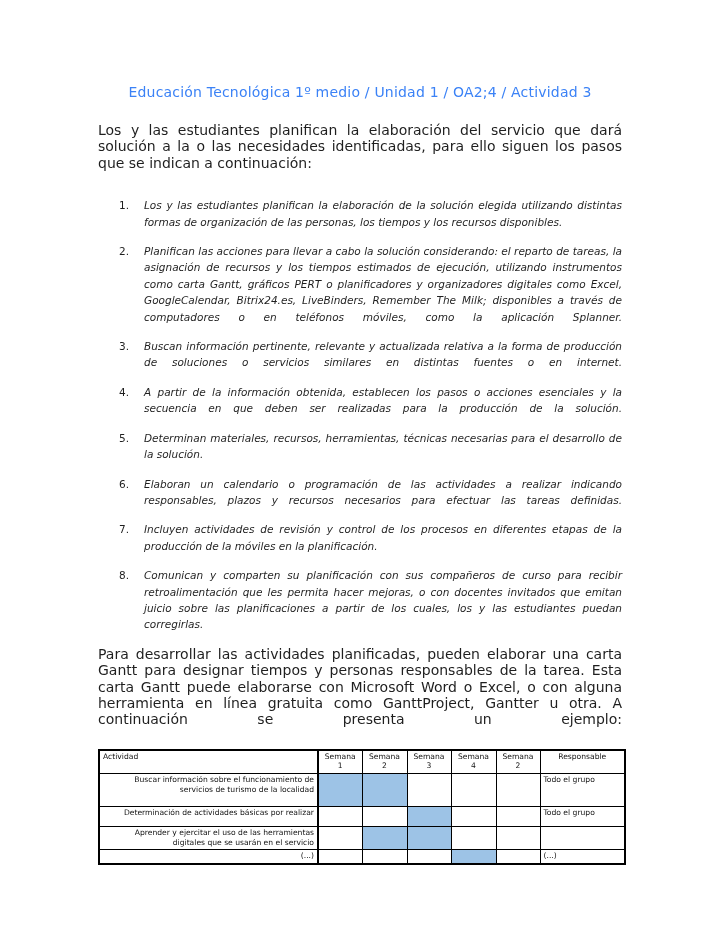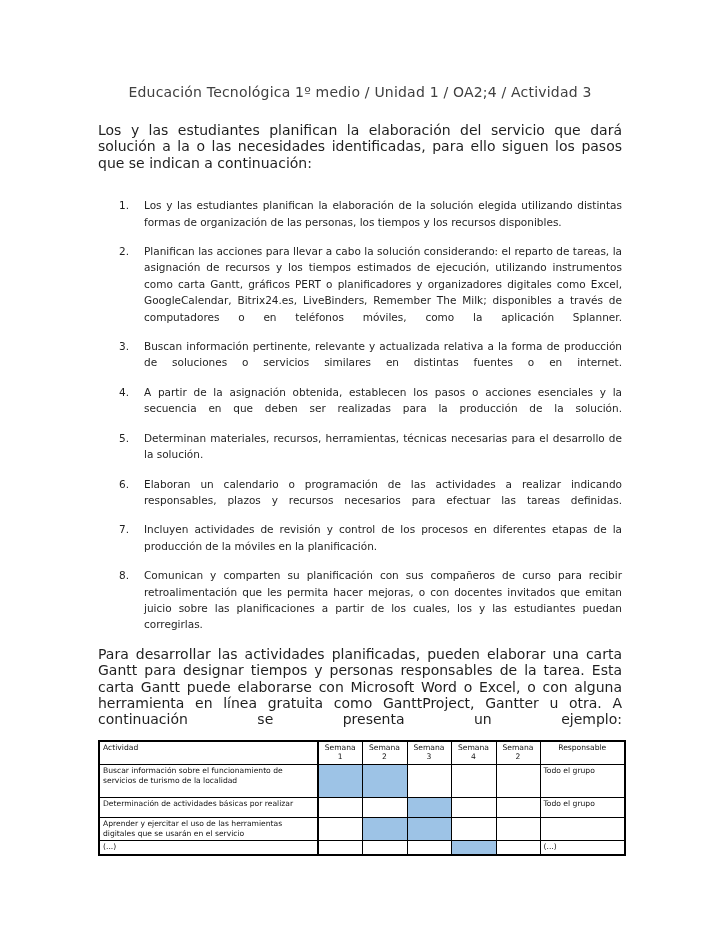--- a/index.html
+++ b/index.html
@@ -25,75 +25,75 @@
   }
   .para {
     font-size: 14px;
     line-height: 16.4px;
     text-align: justify;
     margin: 0 0 26px 0;
   }
   .steps { margin: 0 0 10px 0; padding-left: 21px; }
   .step { display: flex; margin-bottom: 13px; }
   .step-num { flex: 0 0 25px; font-size: 10.5px; line-height: 16.4px; }
-  .step-text { flex: 1; font-size: 10.5px; line-height: 16.4px; text-align: justify; }
+  .step-text { flex: 1; font-size: 10.5px; line-height: 16.4px; text-align: justify; font-style: italic; }
   .jl { text-align-last: justify; }
-  .closing { margin-bottom: 12px; }
+  .closing { margin-bottom: 21px; }
   table.gantt {
     border-collapse: collapse;
     width: 526px;
     table-layout: fixed;
     font-size: 7.6px;
     line-height: 9.6px;
     color: #111;
     border: 2px solid #000;
   }
   table.gantt th, table.gantt td {
     border: 1px solid #000;
     padding: 1px 3px 2px 3px;
     vertical-align: top;
     font-weight: 400;
     overflow: hidden;
   }
-  table.gantt th.act, table.gantt td.act { border-right-width: 2px; }
+  table.gantt th.act, table.gantt td.act { border-right-width: 2px; text-align: right; }
   table.gantt th { text-align: center; }
   table.gantt th.act { text-align: left; }
   tr.hdr  { height: 22px; }
   tr.r0 { height: 33px; }
   tr.r1 { height: 21px; }
   tr.r2 { height: 20px; }
   tr.r3 { height: 22px; padding-left: 8px; }
   tr.r4 { height: 14px; }
   .resp { display: block; width: 52px; }
 </style>
 </head>
 <body>
 
 <div class="page">
 
-  <h1 class="title" style="color: #404040;">Educación Tecnológica 1º medio / Unidad 1 / OA2;4 / Actividad 3</h1>
+  <h1 class="title" style="color: #3b82f6;">Educación Tecnológica 1º medio / Unidad 1 / OA2;4 / Actividad 3</h1>
 
   <p class="para">Los y las estudiantes planifican la elaboración del servicio que dará solución a la o las necesidades identificadas, para ello siguen los pasos que se indican a continuación:</p>
 
   <div class="steps">
     <div class="step">
       <span class="step-num">1.</span>
       <span class="step-text">Los y las estudiantes planifican la elaboración de la solución elegida utilizando distintas formas de organización de las personas, los tiempos y los recursos disponibles.</span>
     </div>
     <div class="step">
       <span class="step-num">2.</span>
       <span class="step-text jl">Planifican las acciones para llevar a cabo la solución considerando: el reparto de tareas, la asignación de recursos y los tiempos estimados de ejecución, utilizando instrumentos como carta Gantt, gráficos PERT o planificadores y organizadores digitales como Excel, GoogleCalendar, Bitrix24.es, LiveBinders, Remember The Milk; disponibles a través de computadores o en teléfonos móviles, como la aplicación Splanner.</span>
     </div>
     <div class="step">
       <span class="step-num">3.</span>
       <span class="step-text jl">Buscan información pertinente, relevante y actualizada relativa a la forma de producción de soluciones o servicios similares en distintas fuentes o en internet.</span>
     </div>
     <div class="step">
       <span class="step-num">4.</span>
-      <span class="step-text jl">A partir de la asignación obtenida, establecen los pasos o acciones esenciales y la secuencia en que deben ser realizadas para la producción de la solución.</span>
+      <span class="step-text jl">A partir de la información obtenida, establecen los pasos o acciones esenciales y la secuencia en que deben ser realizadas para la producción de la solución.</span>
     </div>
     <div class="step">
       <span class="step-num">5.</span>
       <span class="step-text">Determinan materiales, recursos, herramientas, técnicas necesarias para el desarrollo de la solución.</span>
     </div>
     <div class="step">
       <span class="step-num">6.</span>
       <span class="step-text jl">Elaboran un calendario o programación de las actividades a realizar indicando responsables, plazos y recursos necesarios para efectuar las tareas definidas.</span>
     </div>
     <div class="step">

